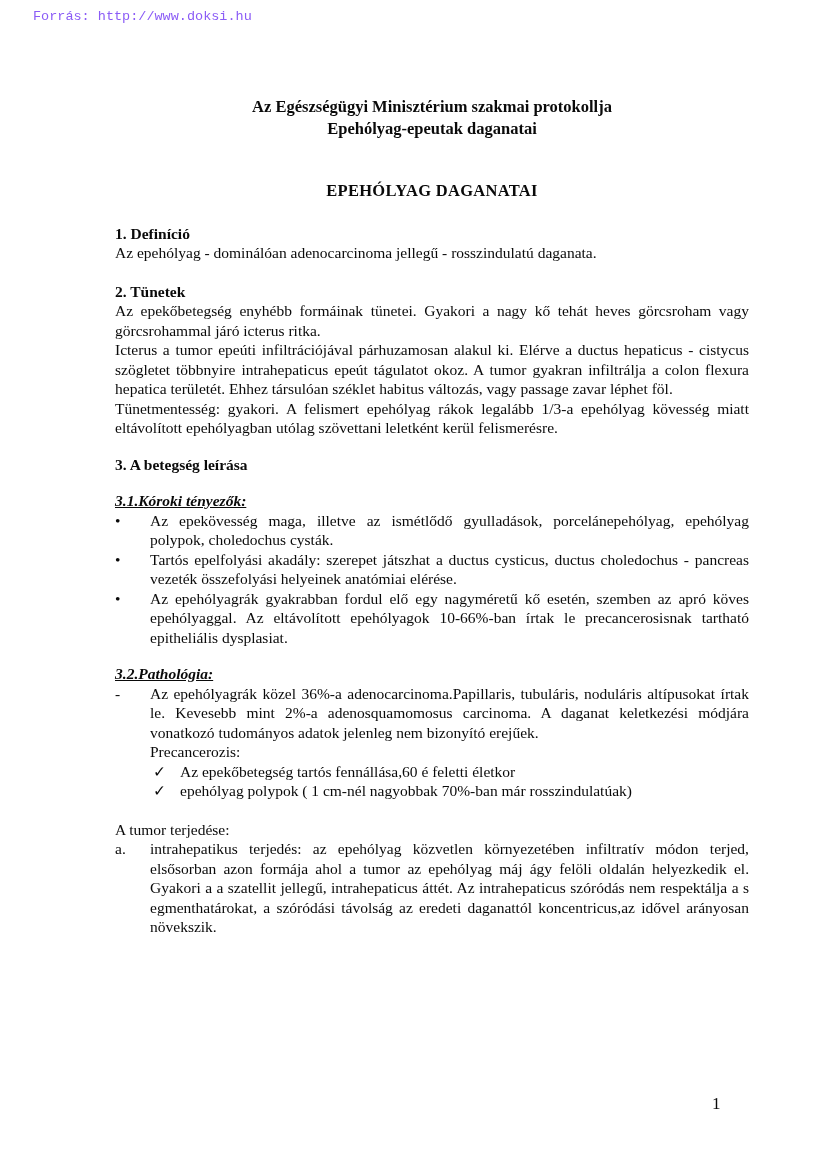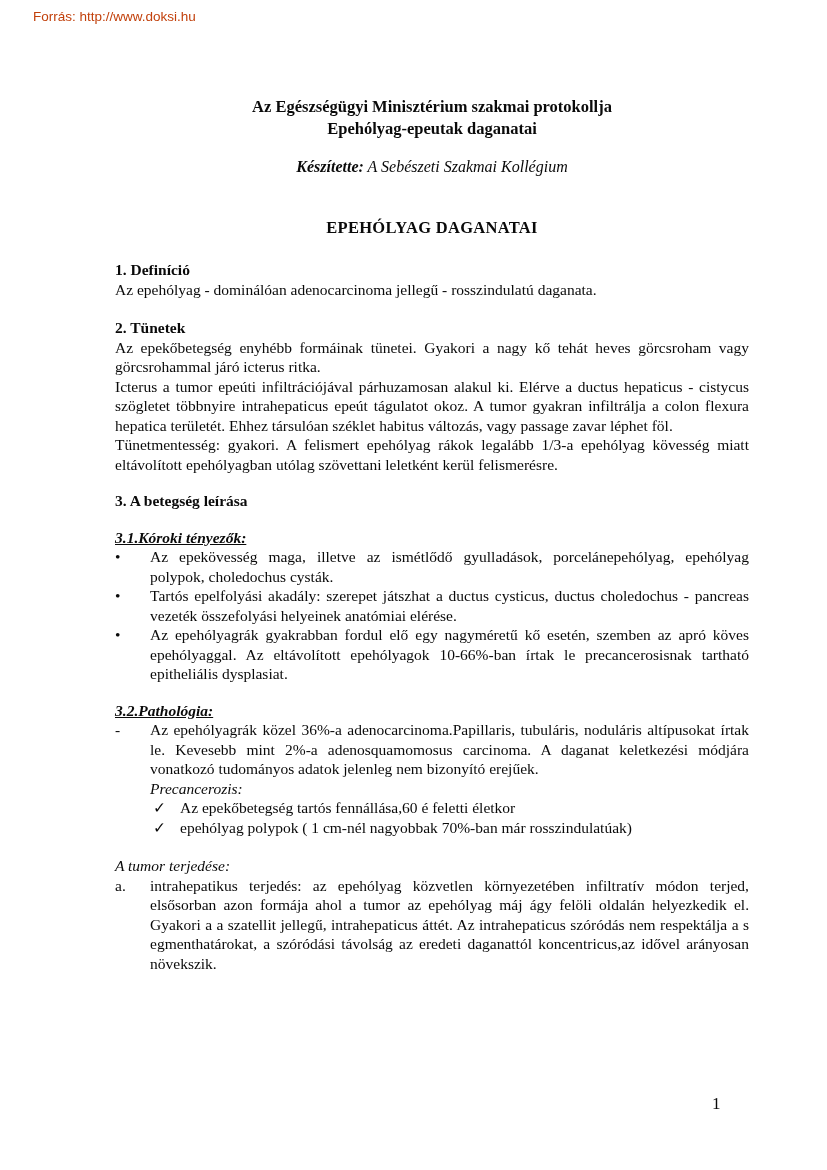--- a/index.html
+++ b/index.html
@@ -10,23 +10,23 @@
     height: 1170px;
     background: #ffffff;
     color: #0a0a0a;
     font-family: "Liberation Serif", "DejaVu Serif", serif;
     overflow: hidden;
   }
   .source-line {
     position: absolute;
     top: 9px;
     left: 33px;
-    font-family: Liberation Sans, sans-serif;
+    font-family: Liberation Mono, monospace;
     font-size: 13.5px;
-    color: #c2410c;
+    color: #8b5cf6;
   }
   .content {
     position: absolute;
     left: 115px;
     top: 0;
     width: 634px;
     font-size: 15.5px;
     line-height: 19.5px;
   }
   .title-block {
@@ -51,21 +51,21 @@
     letter-spacing: 0.3px;
   }
   .sec-underline {
     margin-top: 17px;
     font-weight: bold;
     text-decoration: underline;
     font-size: 16px;
   }
   .h-bold { font-weight: bold; }
   .h-bold-italic { font-weight: bold; font-style: italic; text-decoration: underline; }
-  .italic { font-style: italic; }
+  .italic { }
   .mt-sec { margin-top: 23px; }
   .mt-block { margin-top: 19px; }
   .mt-small { margin-top: 17px; }
   .just { text-align: justify; }
   .hang { display: flex; }
   .hang .marker { width: 35px; flex-shrink: 0; }
   .hang .btext { flex: 1; text-align: justify; }
   .check-row { display: flex; margin-left: 35px; }
   .check-row .marker { width: 30px; flex-shrink: 0; padding-left: 3px; }
   .check-row .btext { flex: 1; }
@@ -84,24 +84,20 @@
 
   <div class="source-line">Forrás: http://www.doksi.hu</div>
 
   <div class="content">
 
     <div class="title-block">
       <div>Az Egészségügyi Minisztérium szakmai protokollja</div>
       <div>Epehólyag-epeutak daganatai</div>
     </div>
 
-    <div class="prepared-by">
-      <span class="label">Készítette:</span>
-      <span>A Sebészeti Szakmai Kollégium</span>
-    </div>
 
     <div class="doc-title">EPEHÓLYAG DAGANATAI</div>
 
 
     <div class="h-bold mt-sec">1. Definíció</div>
     <div class="just">Az epehólyag - dominálóan adenocarcinoma jellegű - rosszindulatú daganata.</div>
 
     <div class="h-bold mt-block">2. Tünetek</div>
     <div class="just">Az epekőbetegség enyhébb formáinak tünetei. Gyakori a nagy kő tehát heves görcsroham vagy görcsrohammal járó icterus ritka.</div>
     <div class="just">Icterus a tumor epeúti infiltrációjával párhuzamosan alakul ki. Elérve a ductus hepaticus - cistycus szögletet többnyire intrahepaticus epeút tágulatot okoz. A tumor gyakran infiltrálja a colon flexura hepatica területét. Ehhez társulóan széklet habitus változás, vagy passage zavar léphet föl.</div>

